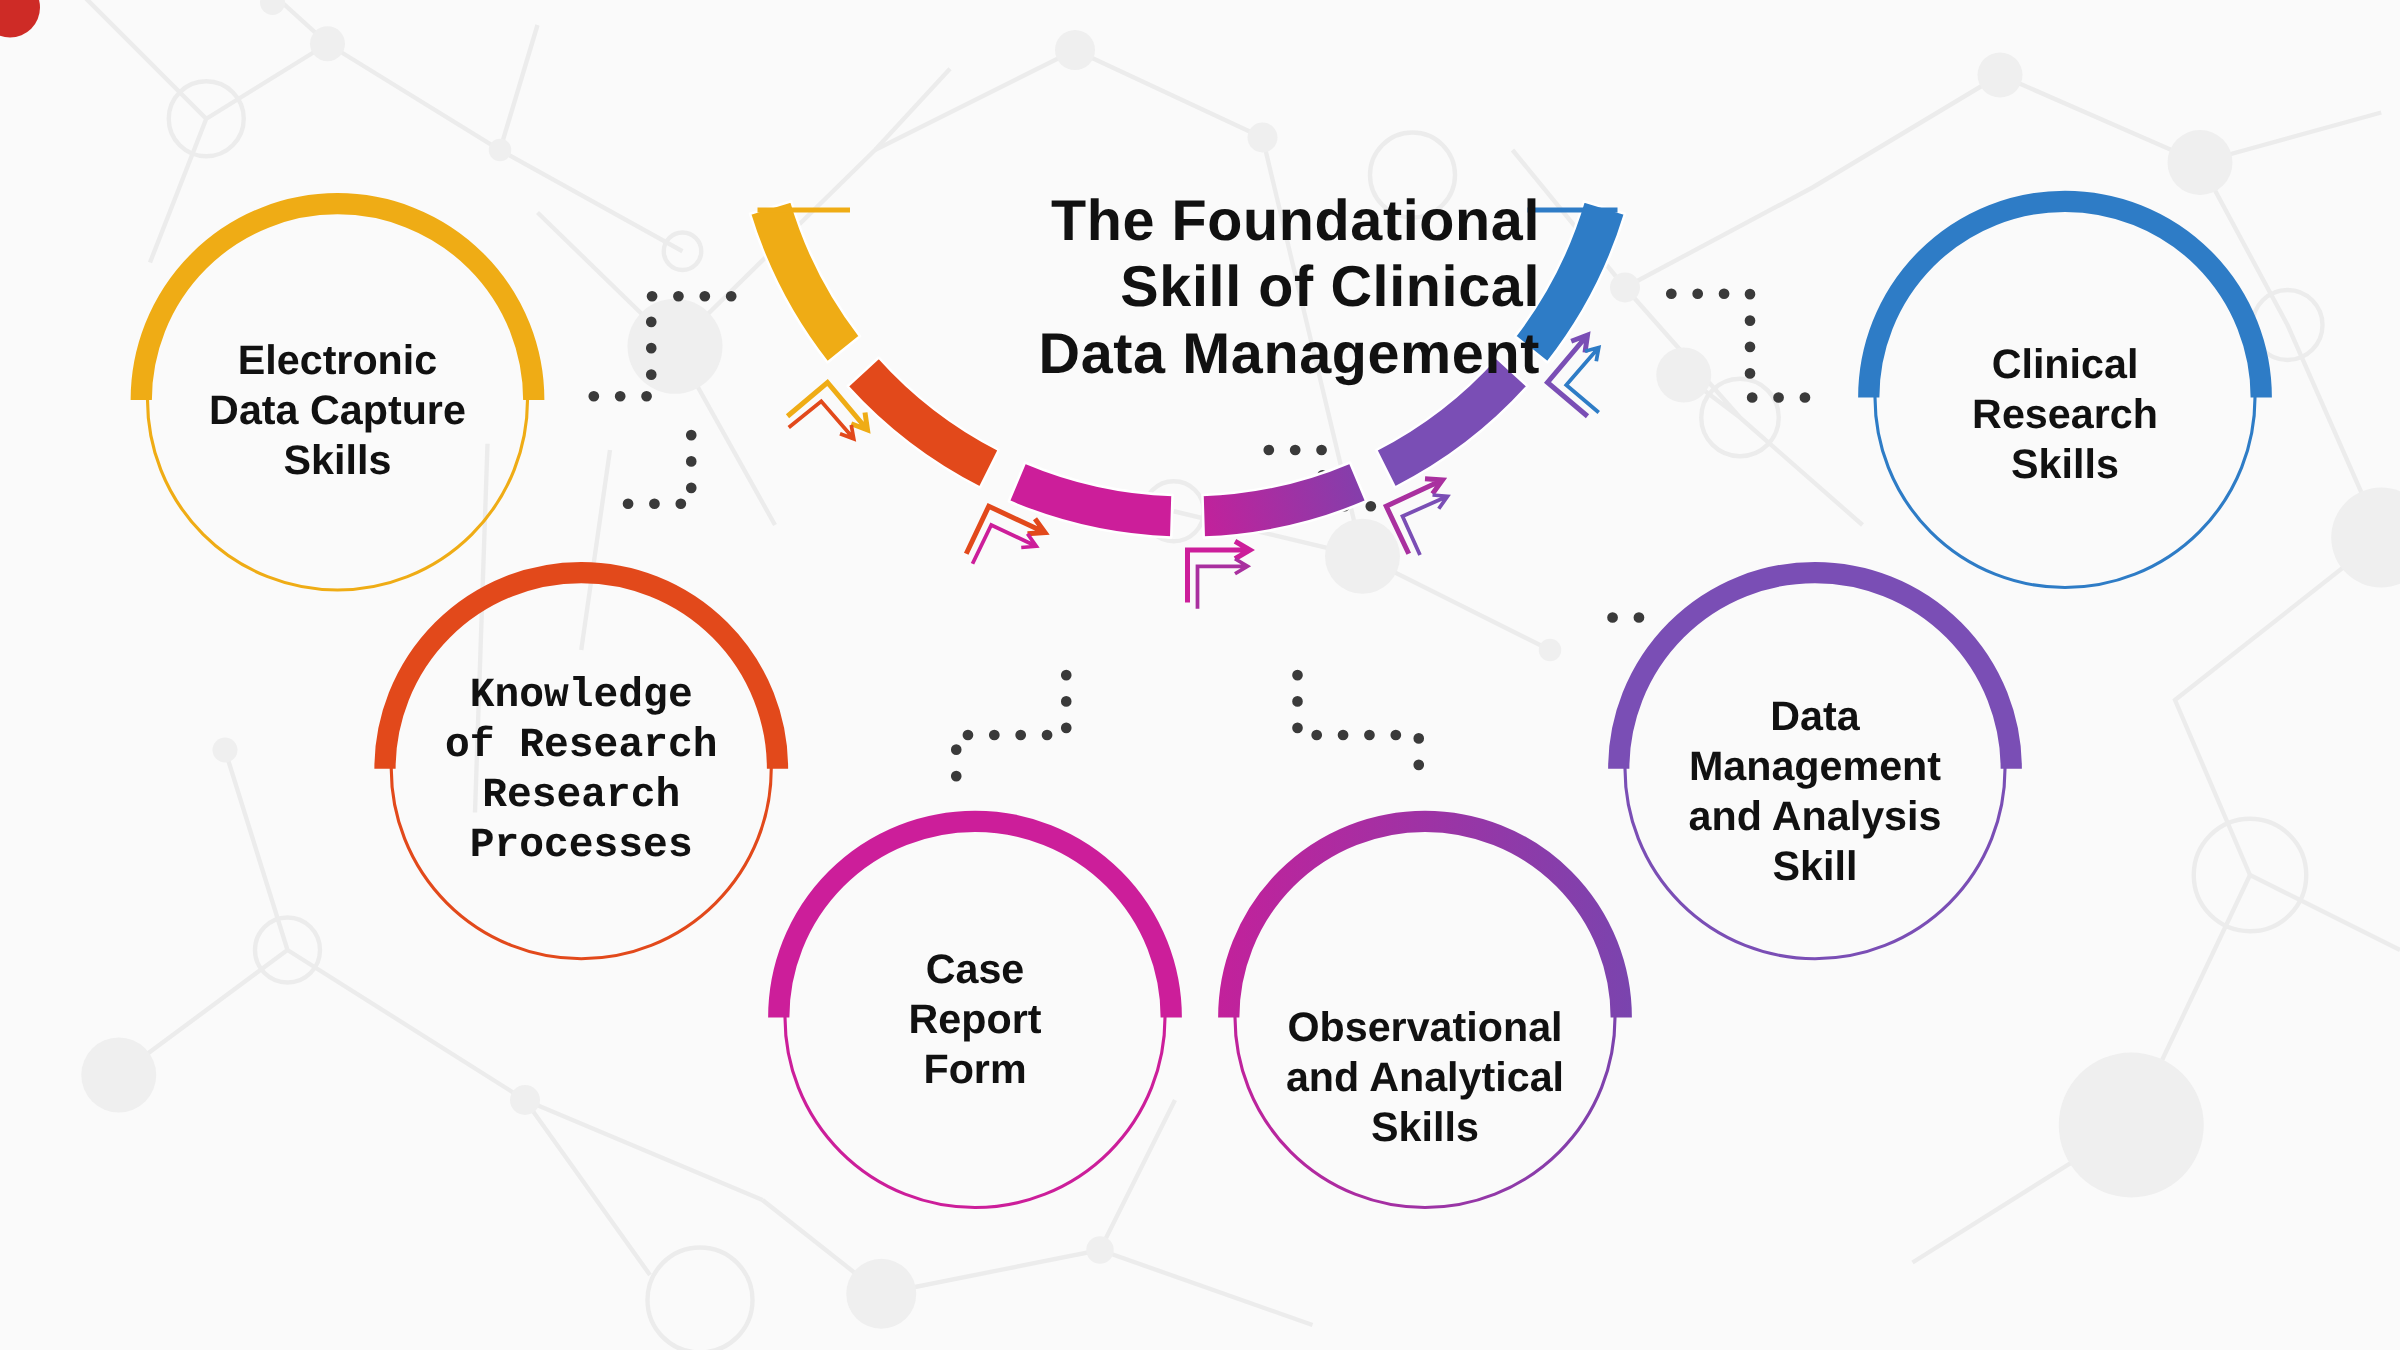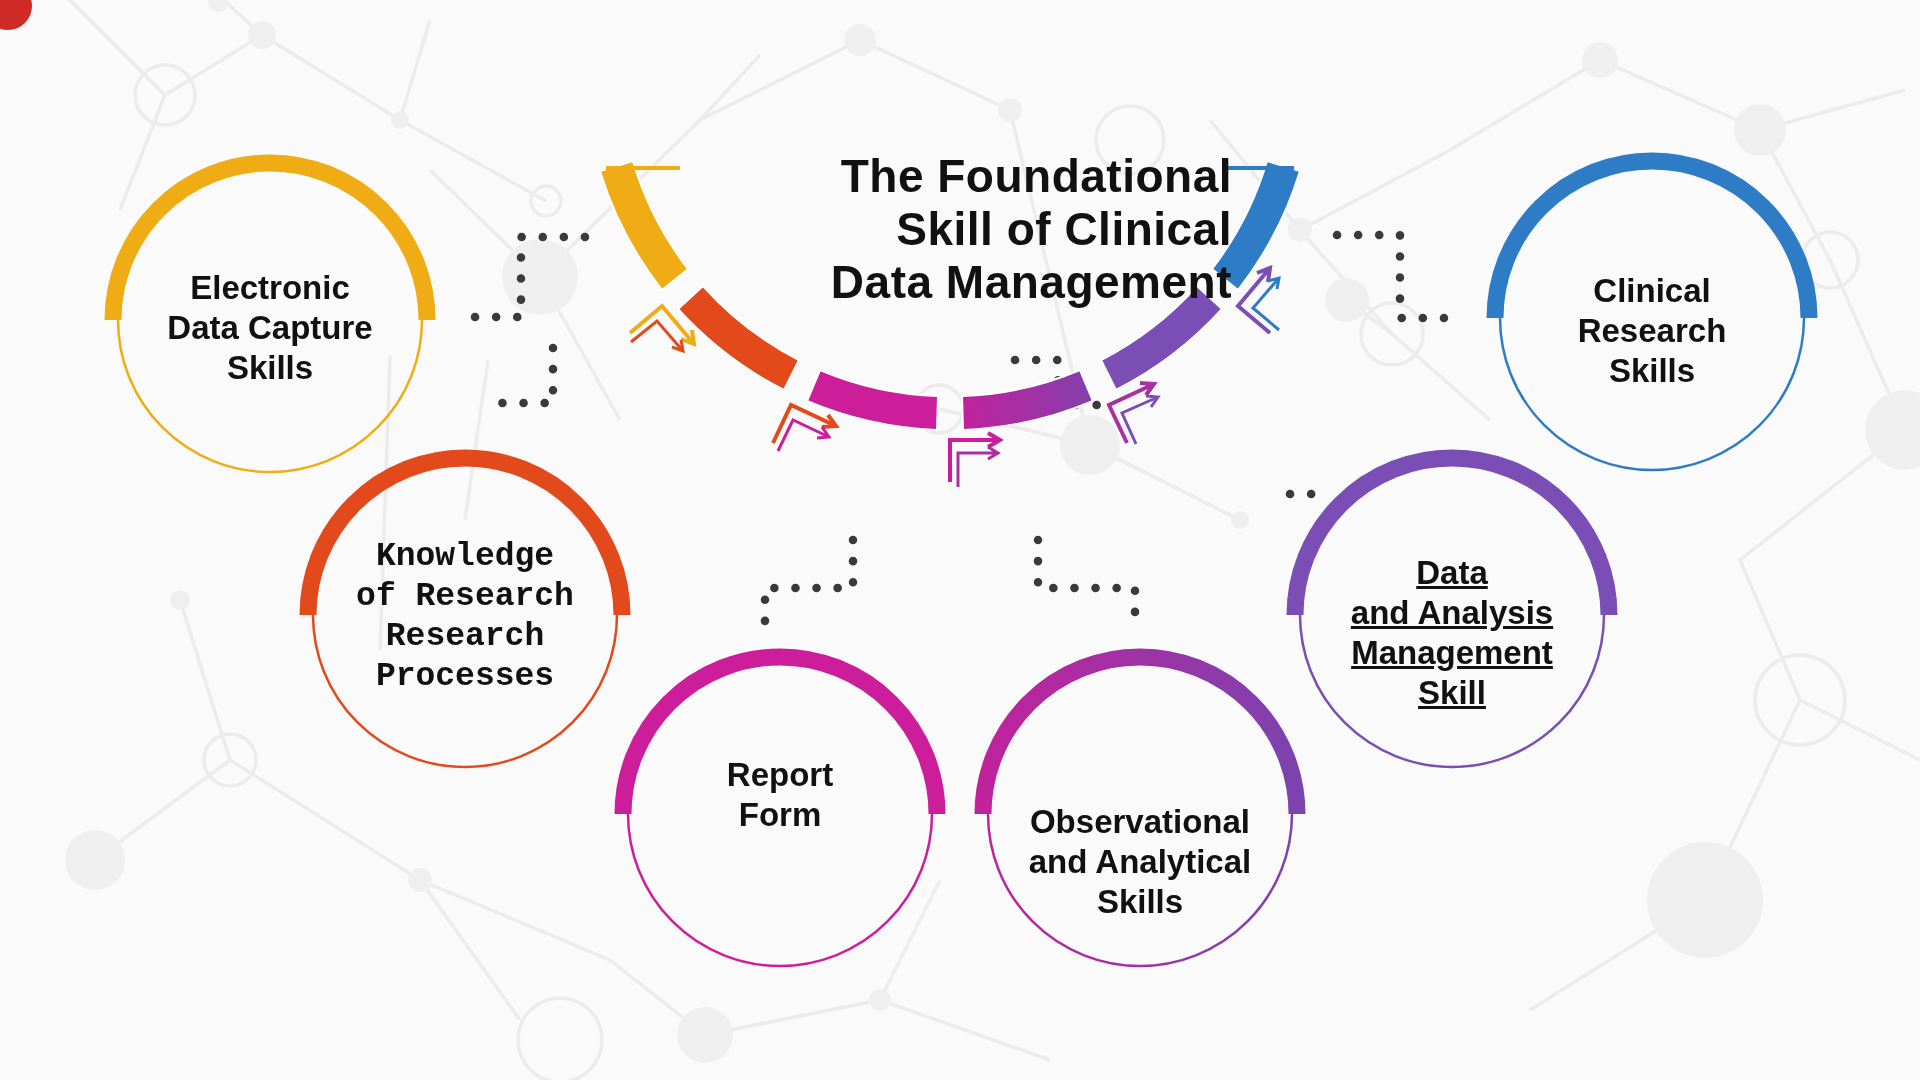--- a/index.html
+++ b/index.html
@@ -6,21 +6,21 @@
   #stage{position:relative;width:1920px;height:1080px;overflow:hidden;
          background:#fafafa;font-family:"Liberation Sans",sans-serif;}
   .layer{position:absolute;left:0;top:0;width:1920px;height:1080px;}
   .txt{position:absolute;text-align:center;font-weight:700;color:#111111;}
   #title{left:688px;top:150px;width:544px;font-size:46px;line-height:53px;letter-spacing:0.5px;text-align:right;}
   .node-label{font-size:33px;line-height:40px;}
   #lbl-edc{left:100px;top:268px;width:340px;}
   #lbl-know{left:295px;top:537px;width:340px;font-family:Liberation Mono, monospace;}
   #lbl-case{left:610px;top:755px;width:340px;}
   #lbl-obs{left:970px;top:755px;width:340px;margin-top:47px;}
-  #lbl-dma{left:1282px;top:553px;width:340px;text-decoration:underline;}
+  #lbl-dma{left:1282px;top:553px;width:340px;}
   #lbl-crs{left:1482px;top:271px;width:340px;}
   .tline{display:block;}
 </style>
 </head>
 <body>
 
 <div id="stage">
 
   <svg class="layer" width="1920" height="1080" viewBox="0 0 1920 1080">
     <defs>
@@ -162,34 +162,35 @@
   </div>
 
   <div id="lbl-know" class="txt node-label">
     <span class="tline">Knowledge</span>
     <span class="tline">of Research</span>
     <span class="tline">Research</span>
     <span class="tline">Processes</span>
   </div>
 
   <div id="lbl-case" class="txt node-label">
+    <span class="tline">Case</span>
     <span class="tline">Report</span>
     <span class="tline">Form</span>
   </div>
 
   <div id="lbl-obs" class="txt node-label">
     <span class="tline">Observational</span>
     <span class="tline">and Analytical</span>
     <span class="tline">Skills</span>
   </div>
 
   <div id="lbl-dma" class="txt node-label">
     <span class="tline">Data</span>
+    <span class="tline">Management</span>
     <span class="tline">and Analysis</span>
-    <span class="tline">Management</span>
     <span class="tline">Skill</span>
   </div>
 
   <div id="lbl-crs" class="txt node-label">
     <span class="tline">Clinical</span>
     <span class="tline">Research</span>
     <span class="tline">Skills</span>
   </div>
 
 </div>

